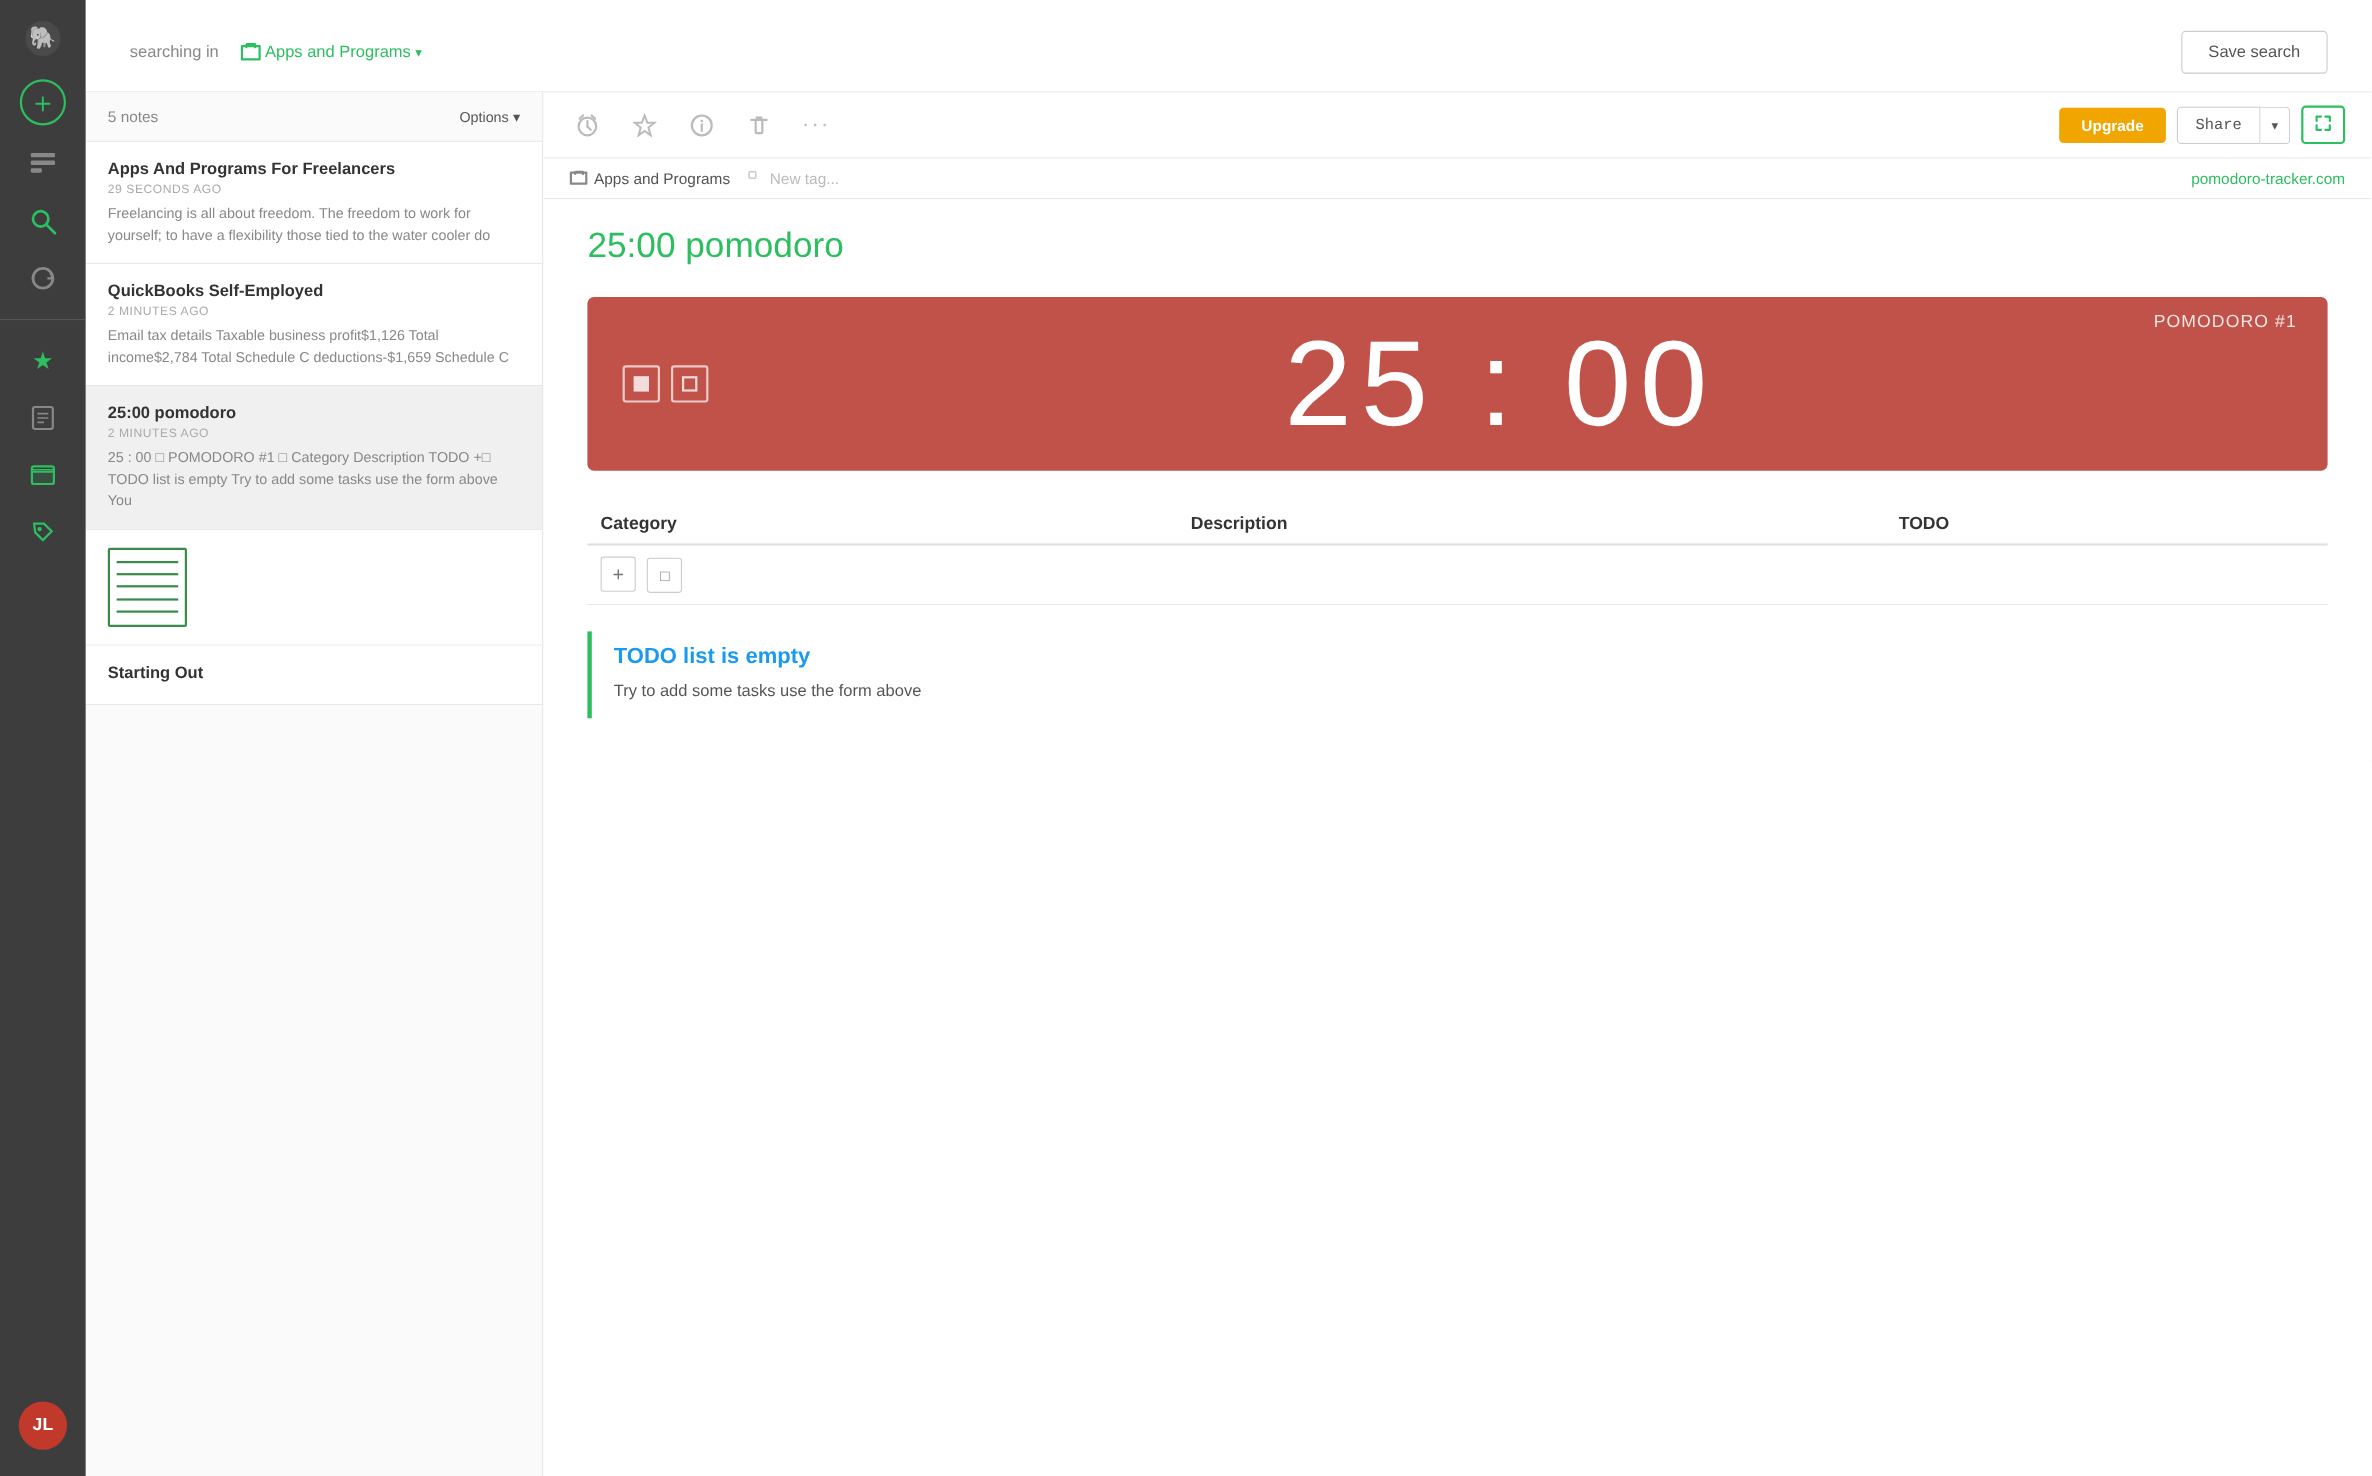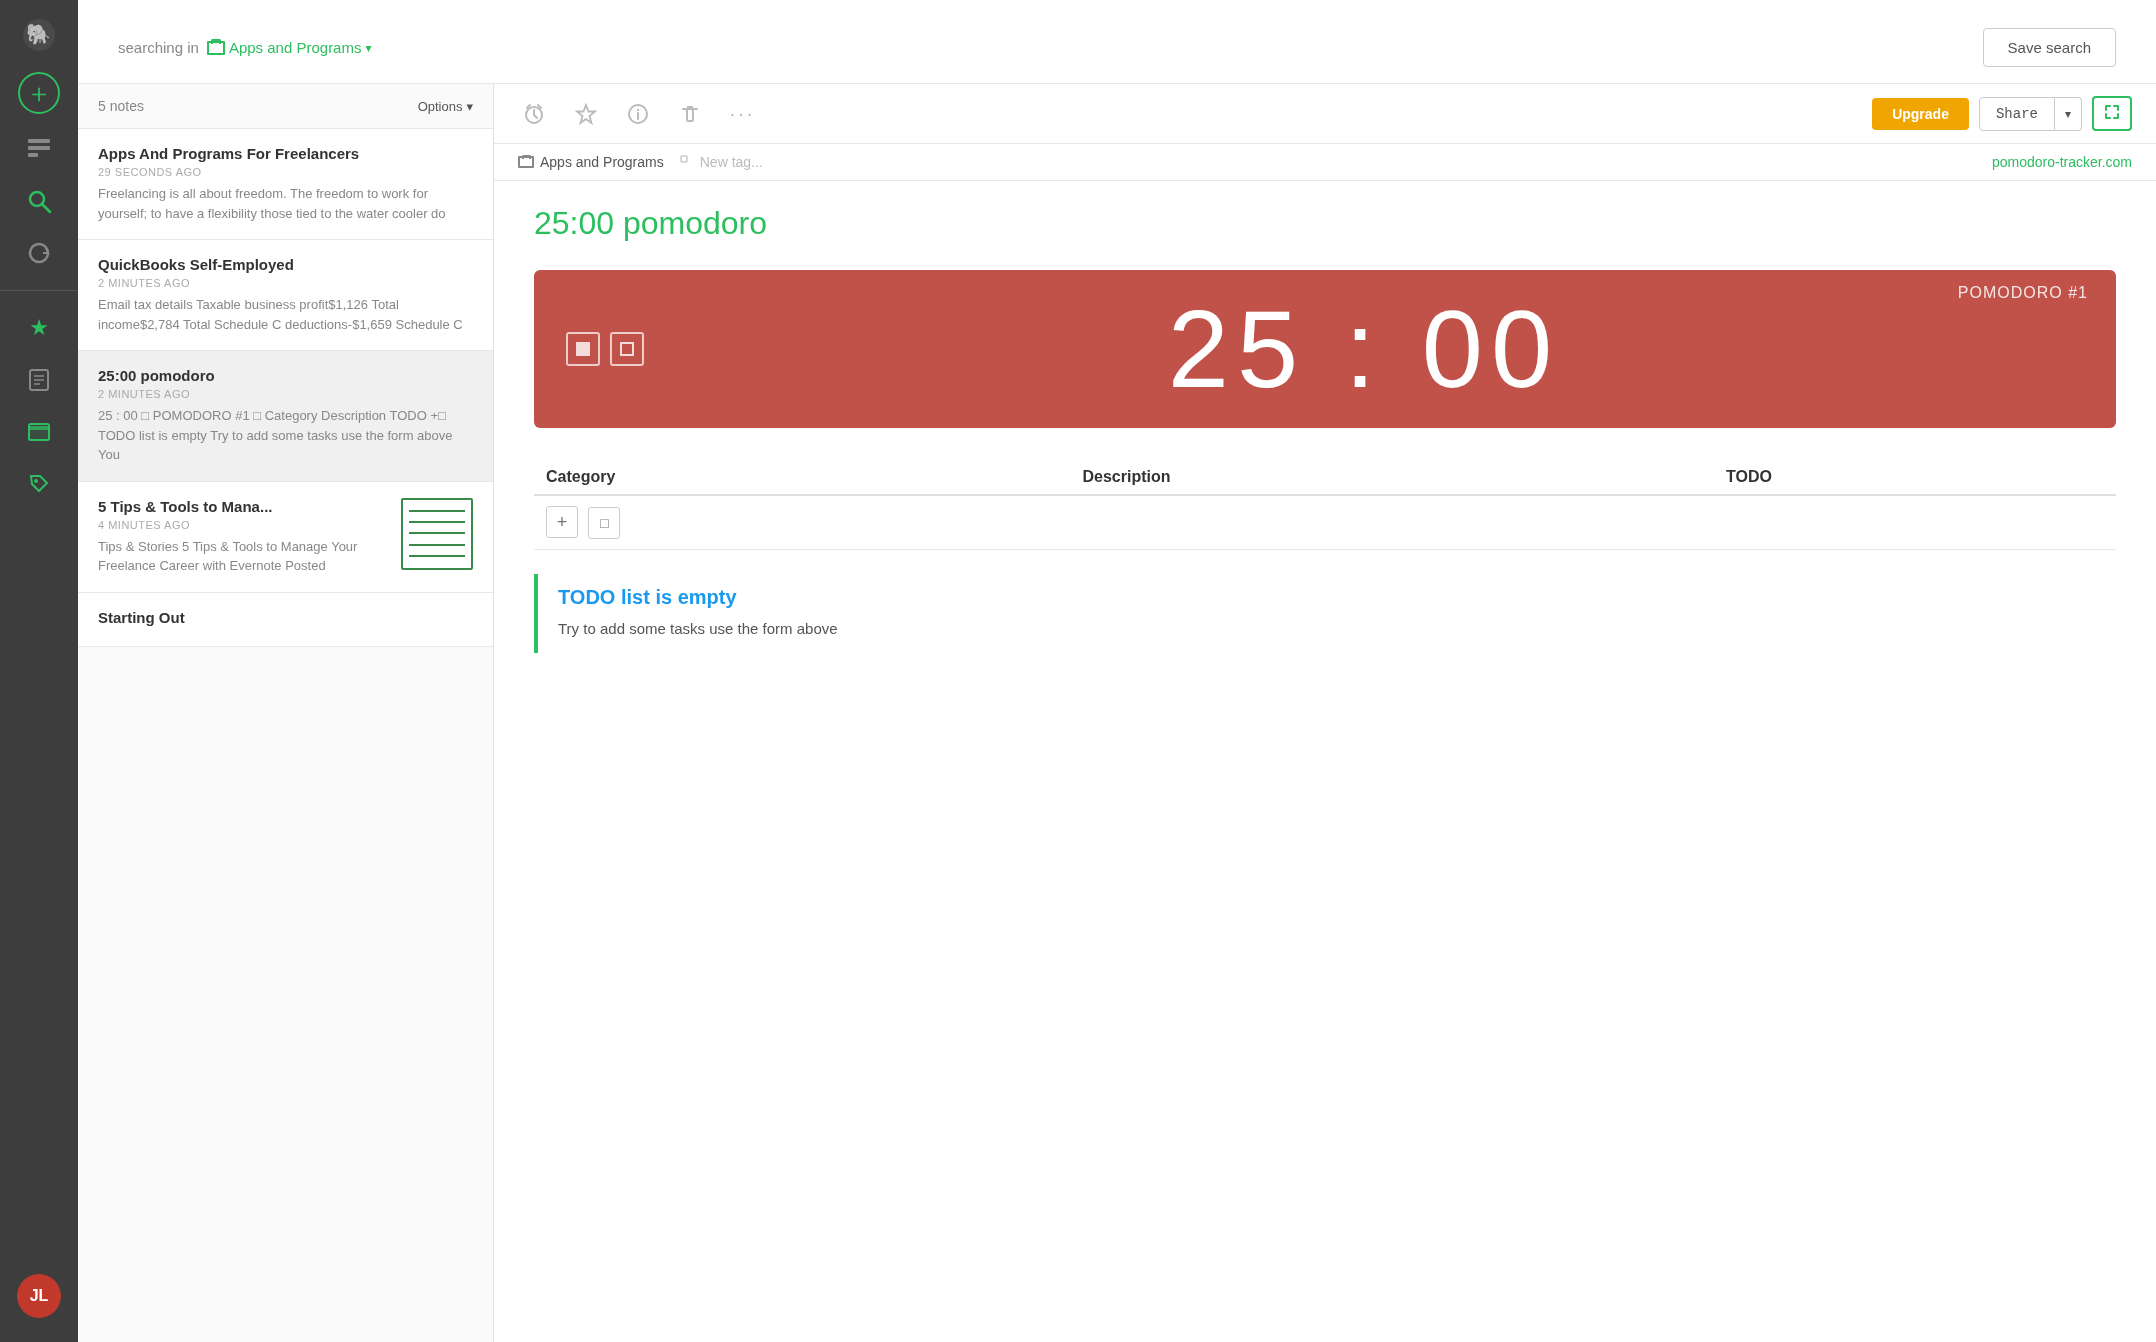--- a/index.html
+++ b/index.html
@@ -52,21 +52,21 @@
       margin-bottom: 18px;
     }
     .search-context {
       display: flex;
       align-items: center;
       justify-content: space-between;
     }
     .searching-in {
       display: flex;
       align-items: center;
-      gap: 8px;
+      gap: 20px;
       font-size: 15px;
       color: #888;
     }
     .searching-in .notebook-name {
       color: #2dbe60;
       font-weight: 500;
       display: flex;
       align-items: center;
       gap: 4px;
       cursor: pointer;
@@ -515,25 +515,20 @@
         </div>
 
         <div class="note-item selected">
           <div class="note-title">25:00 pomodoro</div>
           <div class="note-time">2 MINUTES AGO</div>
           <div class="note-preview">25 : 00 □ POMODORO #1 □ Category Description TODO +□ TODO list is empty Try to add some tasks use the form above You</div>
         </div>
 
         <div class="note-item">
           <div class="note-item-with-thumb">
-            <div style="flex:1;">
-              <div class="note-title">5 Tips &amp; Tools to Mana...</div>
-              <div class="note-time">4 MINUTES AGO</div>
-              <div class="note-preview">Tips &amp; Stories 5 Tips &amp; Tools to Manage Your Freelance Career with Evernote Posted</div>
-            </div>
             <div class="note-thumb">
               <div class="thumb-line"></div>
               <div class="thumb-line"></div>
               <div class="thumb-line"></div>
               <div class="thumb-line"></div>
               <div class="thumb-line"></div>
             </div>
           </div>
         </div>
 

